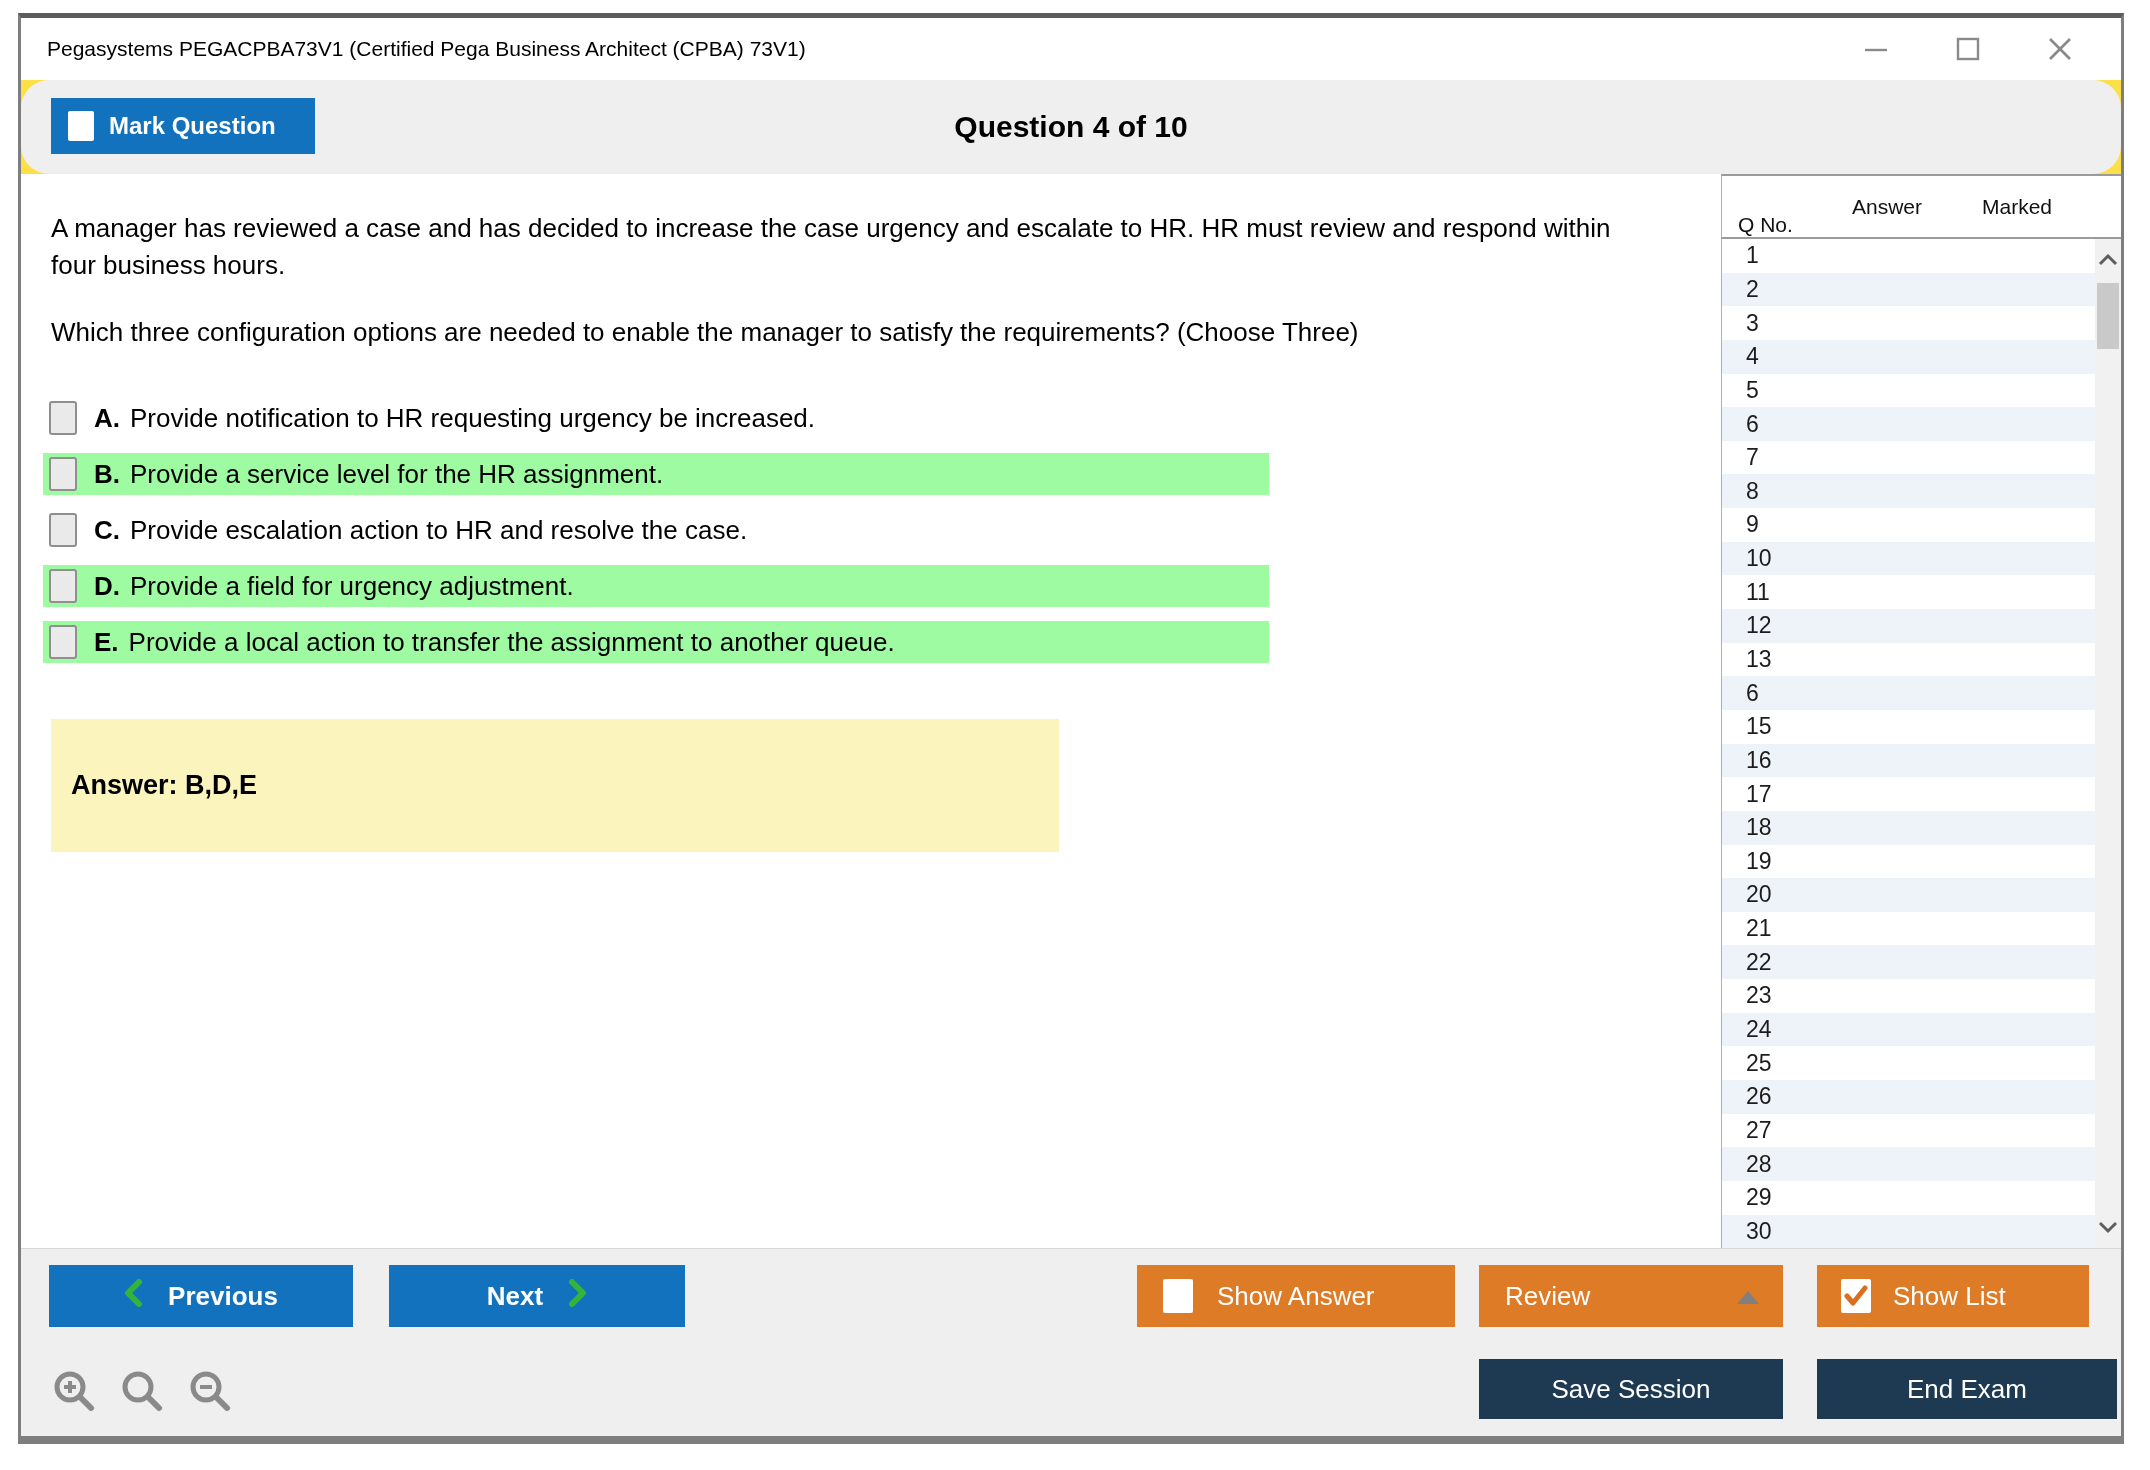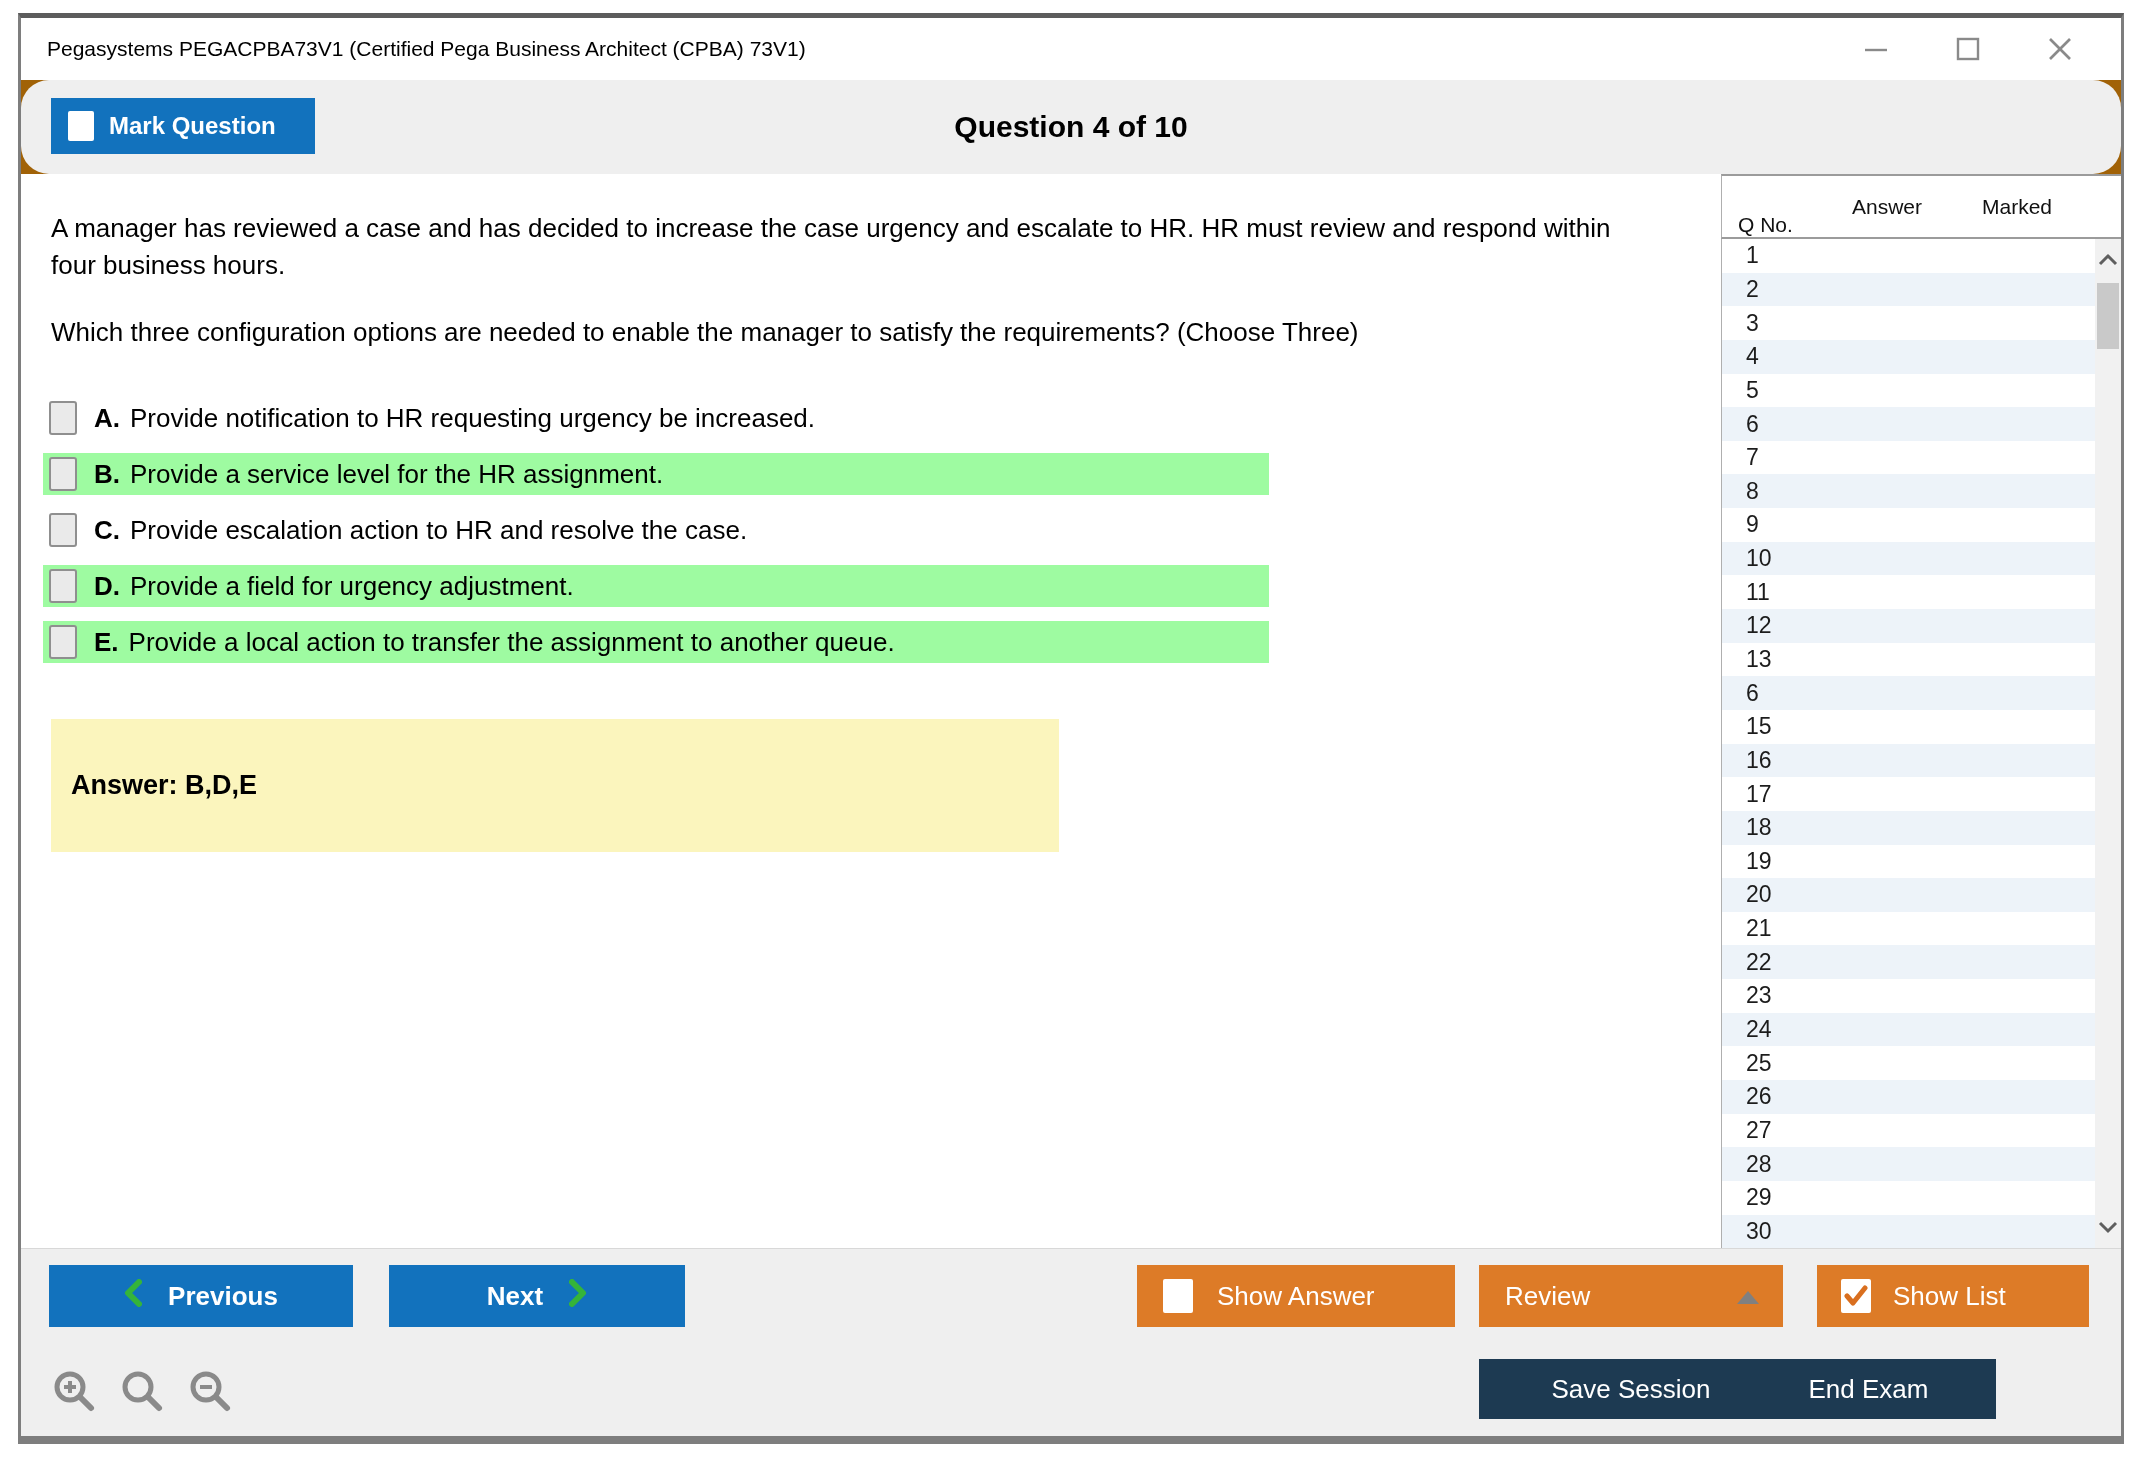--- a/index.html
+++ b/index.html
@@ -1,19 +1,19 @@
 <!DOCTYPE html>
 <html><head>
 <meta charset="utf-8">
 <style>
   * { margin:0; padding:0; box-sizing:border-box; }
   html,body { width:2150px; height:1470px; background:#ffffff; font-family:"Liberation Sans", sans-serif; }
   .window {
     position:absolute; left:18px; top:13px; width:2106px; height:1431px;
-    background:#a16207;
+    background:#fde047;
     border-left:3px solid #7e7e7e; border-right:3px solid #7e7e7e;
     border-top:5px solid #5c5c5c; border-bottom:8px solid #7e7e7e;
     display:flex; flex-direction:column; overflow:hidden;
   }
   
   .titlebar { flex:0 0 62px; display:flex; align-items:center; background:#fff; padding:0 44px 0 26px; }
   .title { font-size:21px; color:#000; }
   .win-controls { margin-left:auto; display:flex; align-items:center; gap:58px; }
   .wc { width:34px; height:34px; display:flex; align-items:center; justify-content:center; }
   
@@ -64,21 +64,21 @@
   .btn { position:absolute; display:flex; align-items:center; justify-content:center; color:#fff; }
   .btn-blue { background:#1272bd; font-size:26px; font-weight:bold; gap:26px; }
   .btn-orange { background:#dd7b27; font-size:26px; font-weight:normal; }
   .btn-navy { background:#1d3a52; font-size:26px; font-weight:normal; }
   .btn-prev { left:28px; top:16px; width:304px; height:62px; }
   .btn-next { left:368px; top:16px; width:296px; height:62px; }
   .btn-show-answer { left:1116px; top:16px; width:318px; height:62px; justify-content:flex-start; padding-left:26px; gap:24px; }
   .btn-review { left:1458px; top:16px; width:304px; height:62px; justify-content:flex-start; padding-left:26px; }
   .btn-show-list { left:1796px; top:16px; width:272px; height:62px; justify-content:flex-start; padding-left:24px; gap:22px; }
   .btn-save { left:1458px; top:110px; width:304px; height:60px; }
-  .btn-end { left:1720px; top:110px; width:255px; height:60px; }
+  .btn-end { left:1796px; top:110px; width:300px; height:60px; }
   .wcb { width:30px; height:34px; background:#fff; border-radius:2px; flex:0 0 auto; display:flex; align-items:center; justify-content:center; }
   .tri-up { position:absolute; right:24px; top:26px; width:0; height:0; border-left:11px solid transparent; border-right:11px solid transparent; border-bottom:13px solid #808080; }
   .zoom-icons { position:absolute; left:30px; top:120px; display:flex; gap:22px; }
   .zicon { width:46px; height:46px; display:flex; align-items:center; justify-content:center; }
 </style>
 </head>
 <body>
 
 <div class="window">
 

